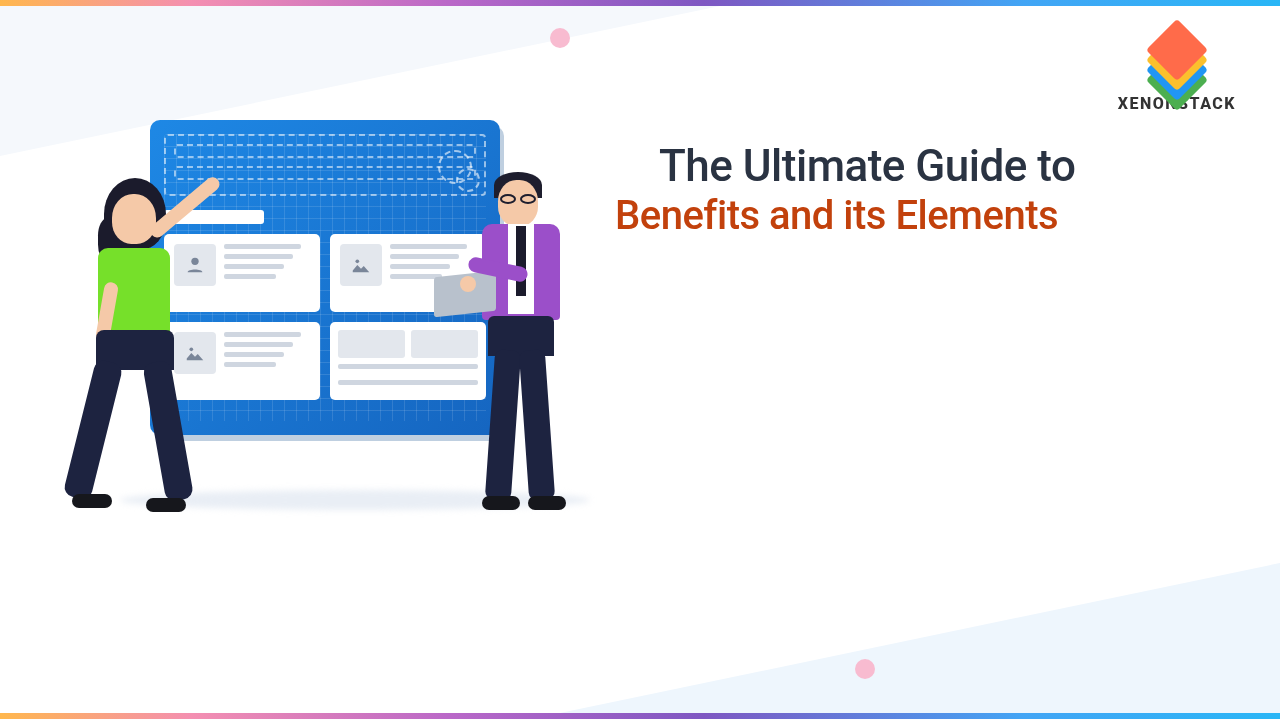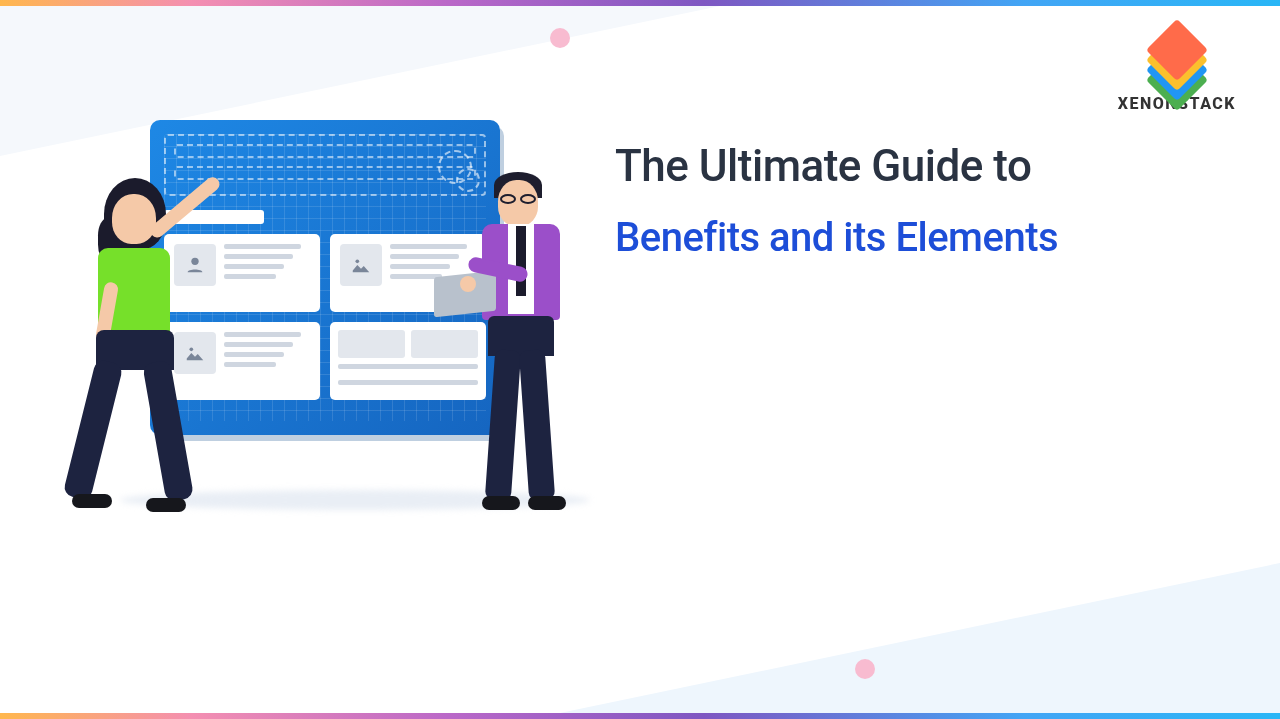--- a/index.html
+++ b/index.html
@@ -22,23 +22,23 @@
 .logo-stack { width:72px; height:60px; position:relative; margin:0 auto 6px; }
 .layer { position:absolute; left:50%; transform:translateX(-50%) rotate(45deg); width:44px; height:44px; border-radius:4px; }
 .l1 { top:0; background:#ff6b4a; }
 .l2 { top:10px; background:#fbc02d; }
 .l3 { top:20px; background:#2196f3; }
 .l4 { top:30px; background:#4caf50; }
 .logo-text { font-size:16px; font-weight:800; letter-spacing:1.5px; color:#333; }
 
 
 .txt { position:absolute; left:615px; top:140px; }
-.line1 { font-size:44px; font-weight:500; color:#2a3342; letter-spacing:-0.5px; }
+.line1 { font-size:44px; font-weight:500; color:#2a3342; letter-spacing:-0.5px;margin-left:44px; }
 .big { font-size:130px; font-weight:900; line-height:0.92; letter-spacing:-4px; background:linear-gradient(90deg,#c0531d 0%,#e6752b 40%,#f79a47 100%); -webkit-background-clip:text; background-clip:text; -webkit-text-fill-color:transparent; margin-top:8px; }
-.line4 { font-size:40px; font-weight:500; color:#1d4ed8; margin-top:22px; letter-spacing:-0.5px; }
+.line4 { font-size:40px; font-weight:500; color:#c2410c; letter-spacing:-0.5px; }
 
 
 .ill { position:absolute; left:50px; top:120px; width:540px; height:450px; }
 .board { position:absolute; left:100px; top:0; width:350px; height:315px; background:linear-gradient(135deg,#1e88e5,#1565c0); border-radius:10px; padding:14px; box-shadow:4px 6px 0 #bfcfe0; }
 .board::before { content:""; position:absolute; inset:14px; background-image:linear-gradient(rgba(255,255,255,.12) 1px,transparent 1px),linear-gradient(90deg,rgba(255,255,255,.12) 1px,transparent 1px); background-size:12px 12px; border-radius:4px; pointer-events:none; }
 .hdr { position:relative; border:2px dashed rgba(255,255,255,.55); border-radius:4px; height:62px; margin-bottom:14px; padding:8px; }
 .bar { height:14px; border:2px dashed rgba(255,255,255,.55); border-radius:3px; margin-bottom:8px; }
 .bar:last-child { width:60%; }
 .gear { position:absolute; right:12px; top:14px; width:34px; height:34px; border:2px dashed rgba(255,255,255,.6); border-radius:50%; }
 .gear::after { content:""; position:absolute; right:-10px; bottom:-10px; width:20px; height:20px; border:2px dashed rgba(255,255,255,.6); border-radius:50%; }

